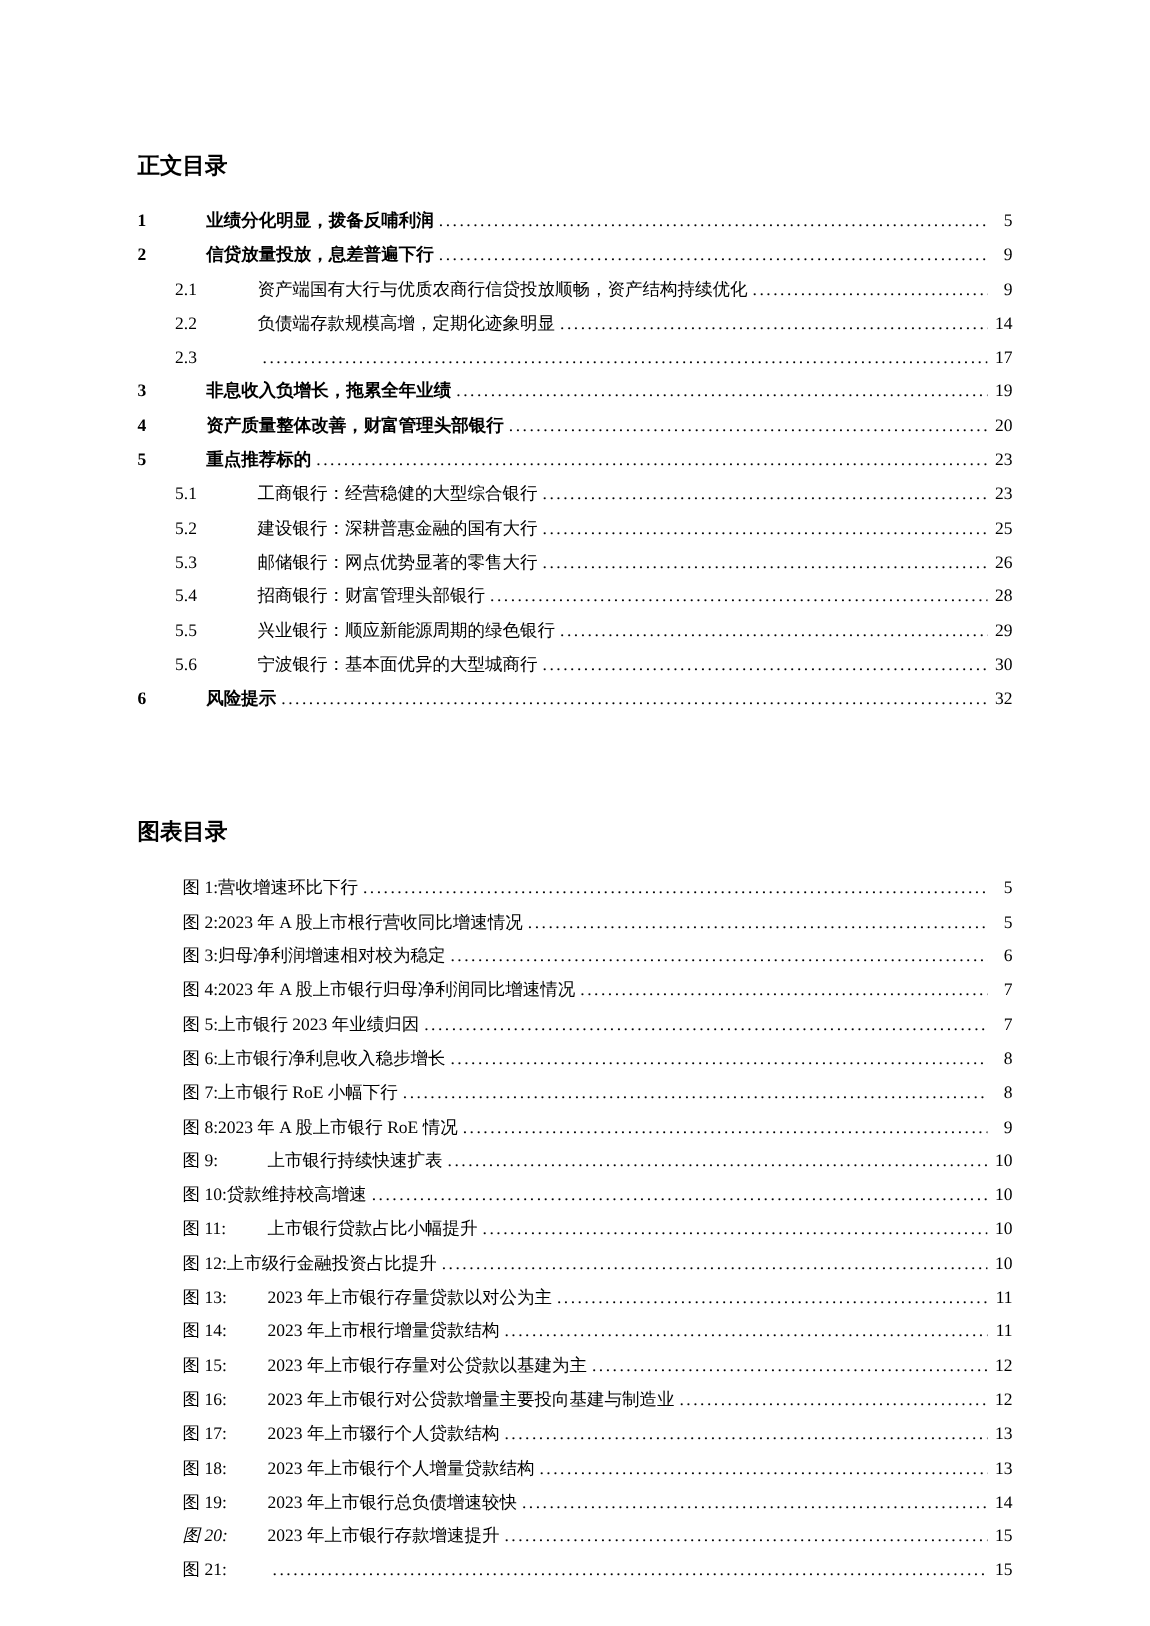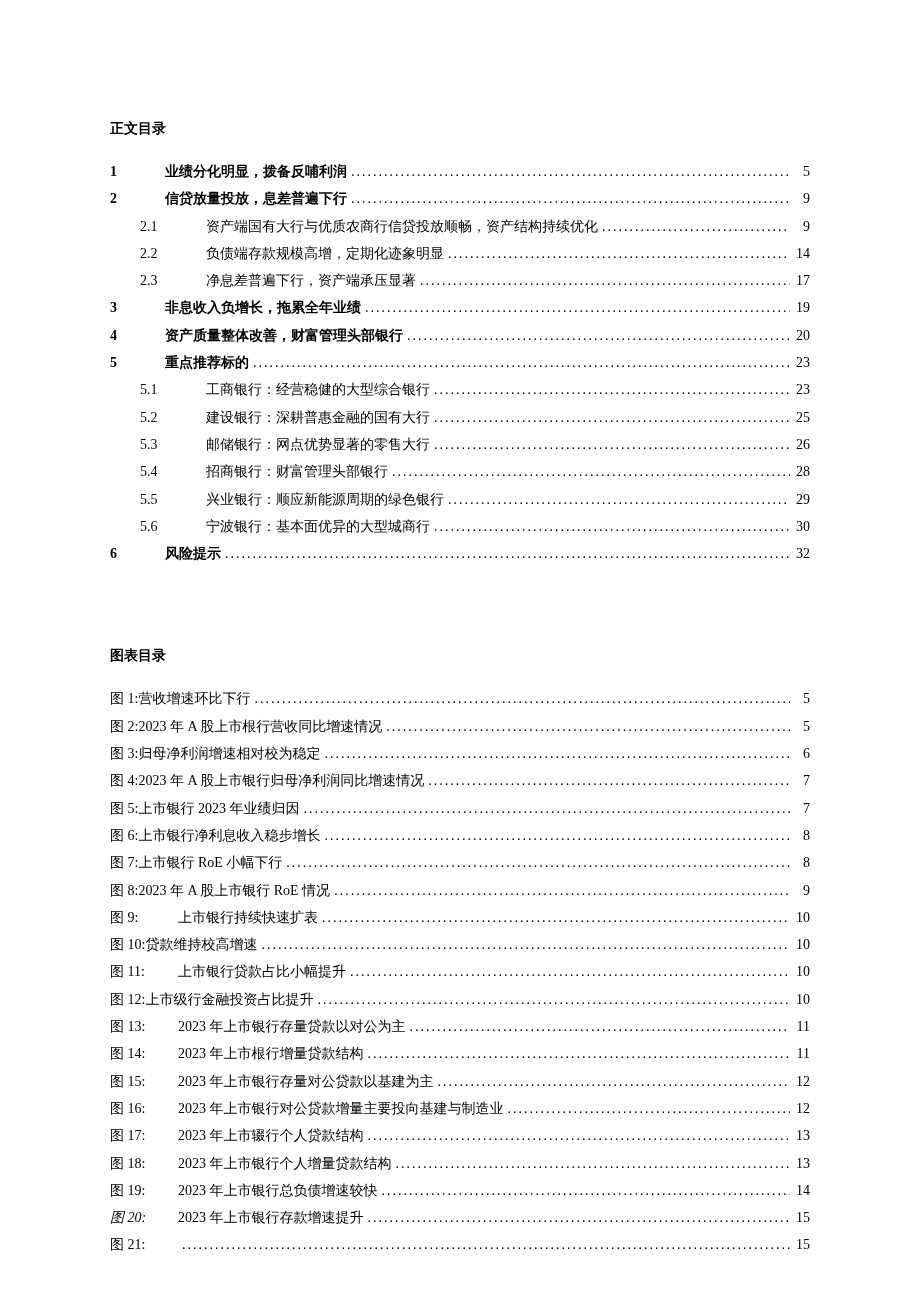--- a/index.html
+++ b/index.html
@@ -10,21 +10,21 @@
     body {
       font-family: "SimSun", "宋体", serif;
       background: #ffffff;
       width: 920px;
       margin: 0 auto;
       padding: 120px 110px 60px 110px;
       color: #000;
       font-size: 14px;
     }
     .section-heading {
-      font-size: 14px;
+      font-size: 18px;
       font-weight: bold;
       margin-bottom: 20px;
       color: #000;
     }
     .toc-block {
       margin-bottom: 80px;
     }
     .toc-row {
       display: flex;
       align-items: baseline;
@@ -55,20 +55,21 @@
     .toc-page {
       flex: 0 0 auto;
       text-align: right;
       min-width: 20px;
     }
     .fig-row {
       display: flex;
       align-items: baseline;
       line-height: 1.95;
       white-space: nowrap;
+      margin-left: 36px;
     }
     .fig-label {
       flex: 0 0 auto;
       min-width: 68px;
     }
     .fig-label-wide {
       flex: 0 0 auto;
       min-width: 68px;
     }
     .fig-text {
@@ -106,21 +107,20 @@
         <span class="toc-page">9</span>
       </div>
       <div class="toc-row toc-l2">
         <span class="toc-num">2.2</span>
         <span class="toc-text">负债端存款规模高增，定期化迹象明显</span>
         <span class="dots"></span>
         <span class="toc-page">14</span>
       </div>
       <div class="toc-row toc-l2">
         <span class="toc-num">2.3</span>
-        <span class="toc-text">净息差普遍下行，资产端承压显著</span>
         <span class="dots"></span>
         <span class="toc-page">17</span>
       </div>
       <div class="toc-row toc-l1">
         <span class="toc-num">3</span>
         <span class="toc-text">非息收入负增长，拖累全年业绩</span>
         <span class="dots"></span>
         <span class="toc-page">19</span>
       </div>
       <div class="toc-row toc-l1">

